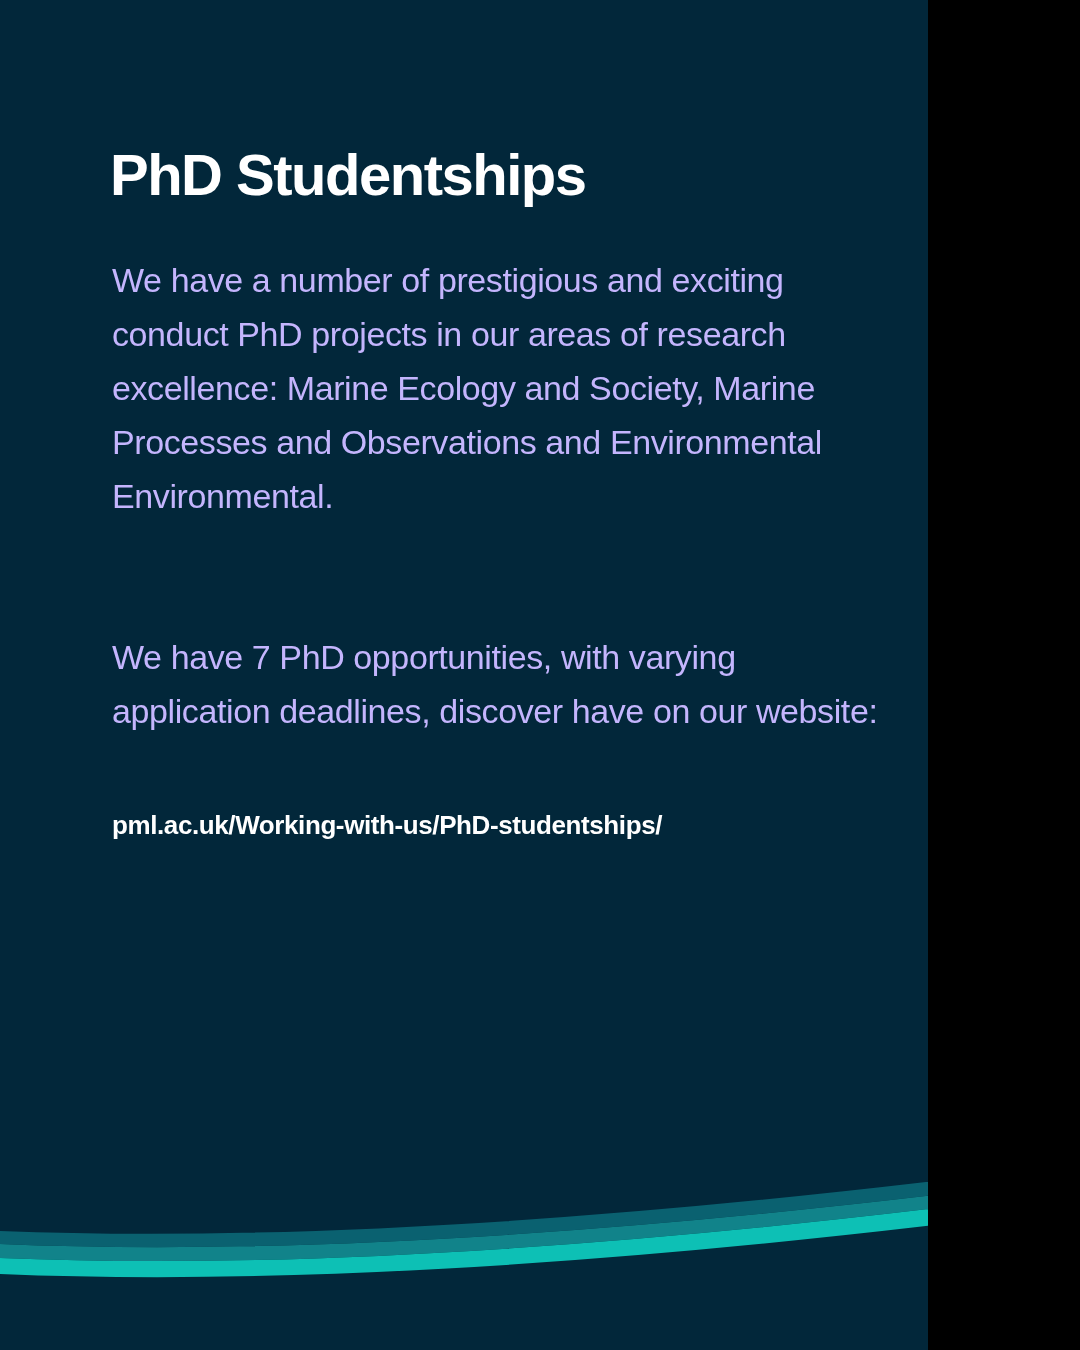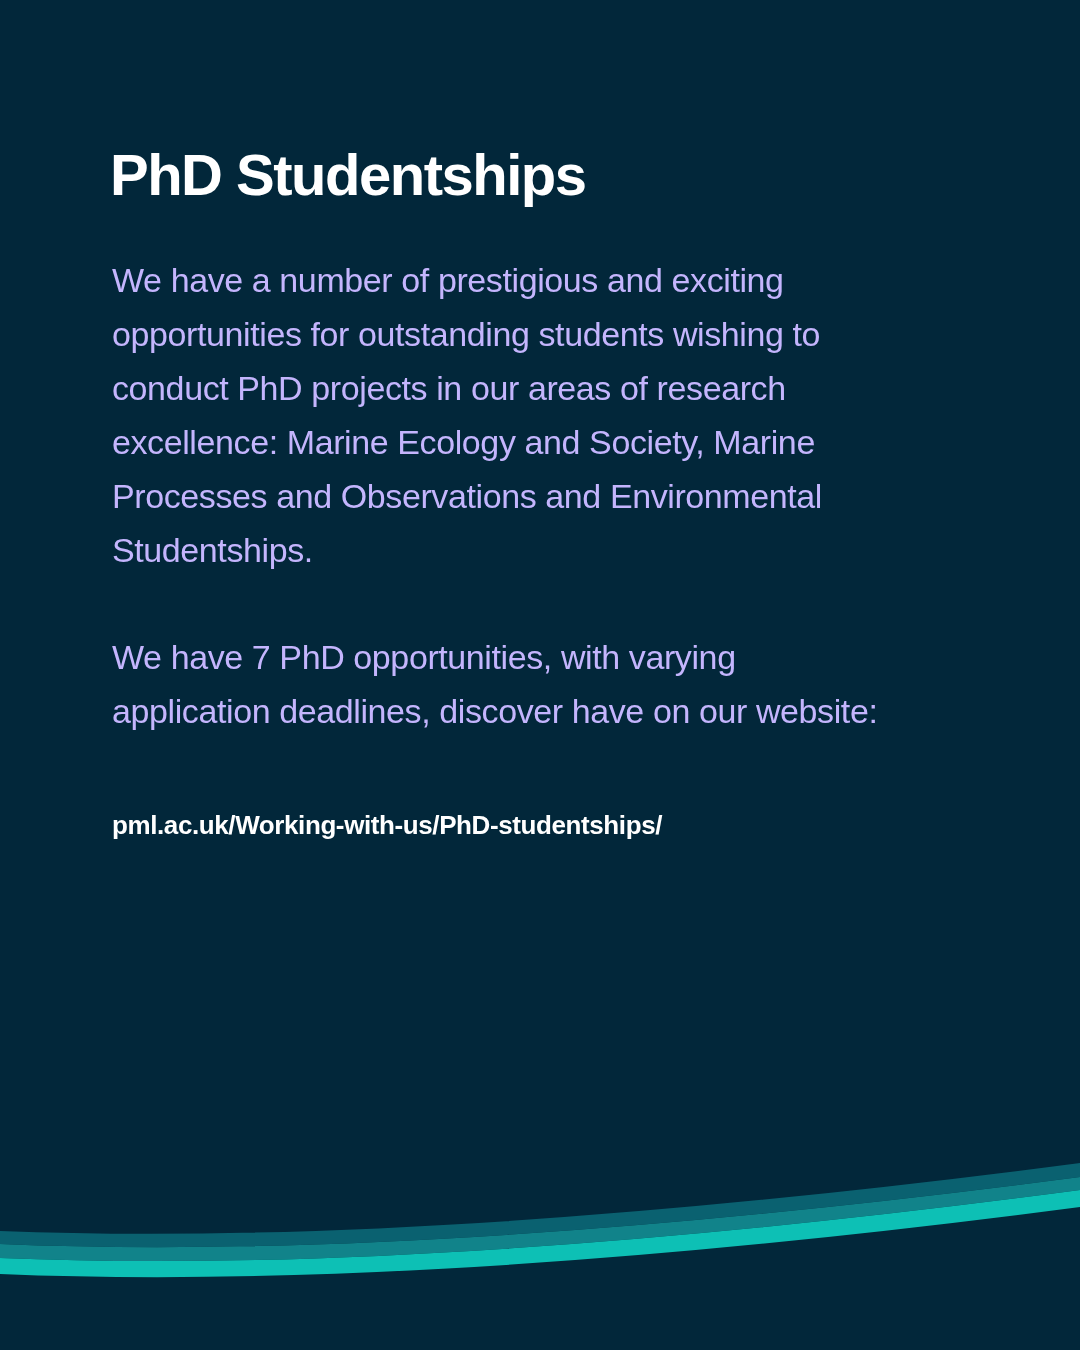--- a/index.html
+++ b/index.html
@@ -1,20 +1,20 @@
 <!DOCTYPE html>
 <html><head>
 <meta charset="utf-8">
 <style>
   html, body { margin: 0; padding: 0; }
   body { background: #000; font-family: "Liberation Sans", sans-serif; }
 
   .canvas {
     position: relative;
-    width: 1080px;
+    width: 928px;
     height: 1350px;
     background: #02273a;
     overflow: hidden;
   }
 
   .poster-title {
     position: absolute;
     left: 110px;
     top: 104px;
     font-size: 58px;
@@ -60,25 +60,24 @@
 </style>
 </head>
 <body>
 
 <div class="canvas">
 
   <h1 class="poster-title">PhD Studentships</h1>
 
   <div class="para para-1">
     <div>We have a number of prestigious and exciting</div>
-    <div>opportunities for outstanding students wishing to</div>
     <div>conduct PhD projects in our areas of research</div>
     <div>excellence: Marine Ecology and Society, Marine</div>
     <div>Processes and Observations and Environmental</div>
-    <div>Studentships.</div>
+    <div>Environmental.</div>
   </div>
 
   <div class="para para-2">
     <div>We have 7 PhD opportunities, with varying</div>
     <div>application deadlines, discover have on our website:</div>
   </div>
 
   <div class="url-line">pml.ac.uk/Working-with-us/PhD-studentships/</div>
 
   <svg class="wave-svg" viewBox="0 0 1080 1350" xmlns="http://www.w3.org/2000/svg" aria-hidden="true">

